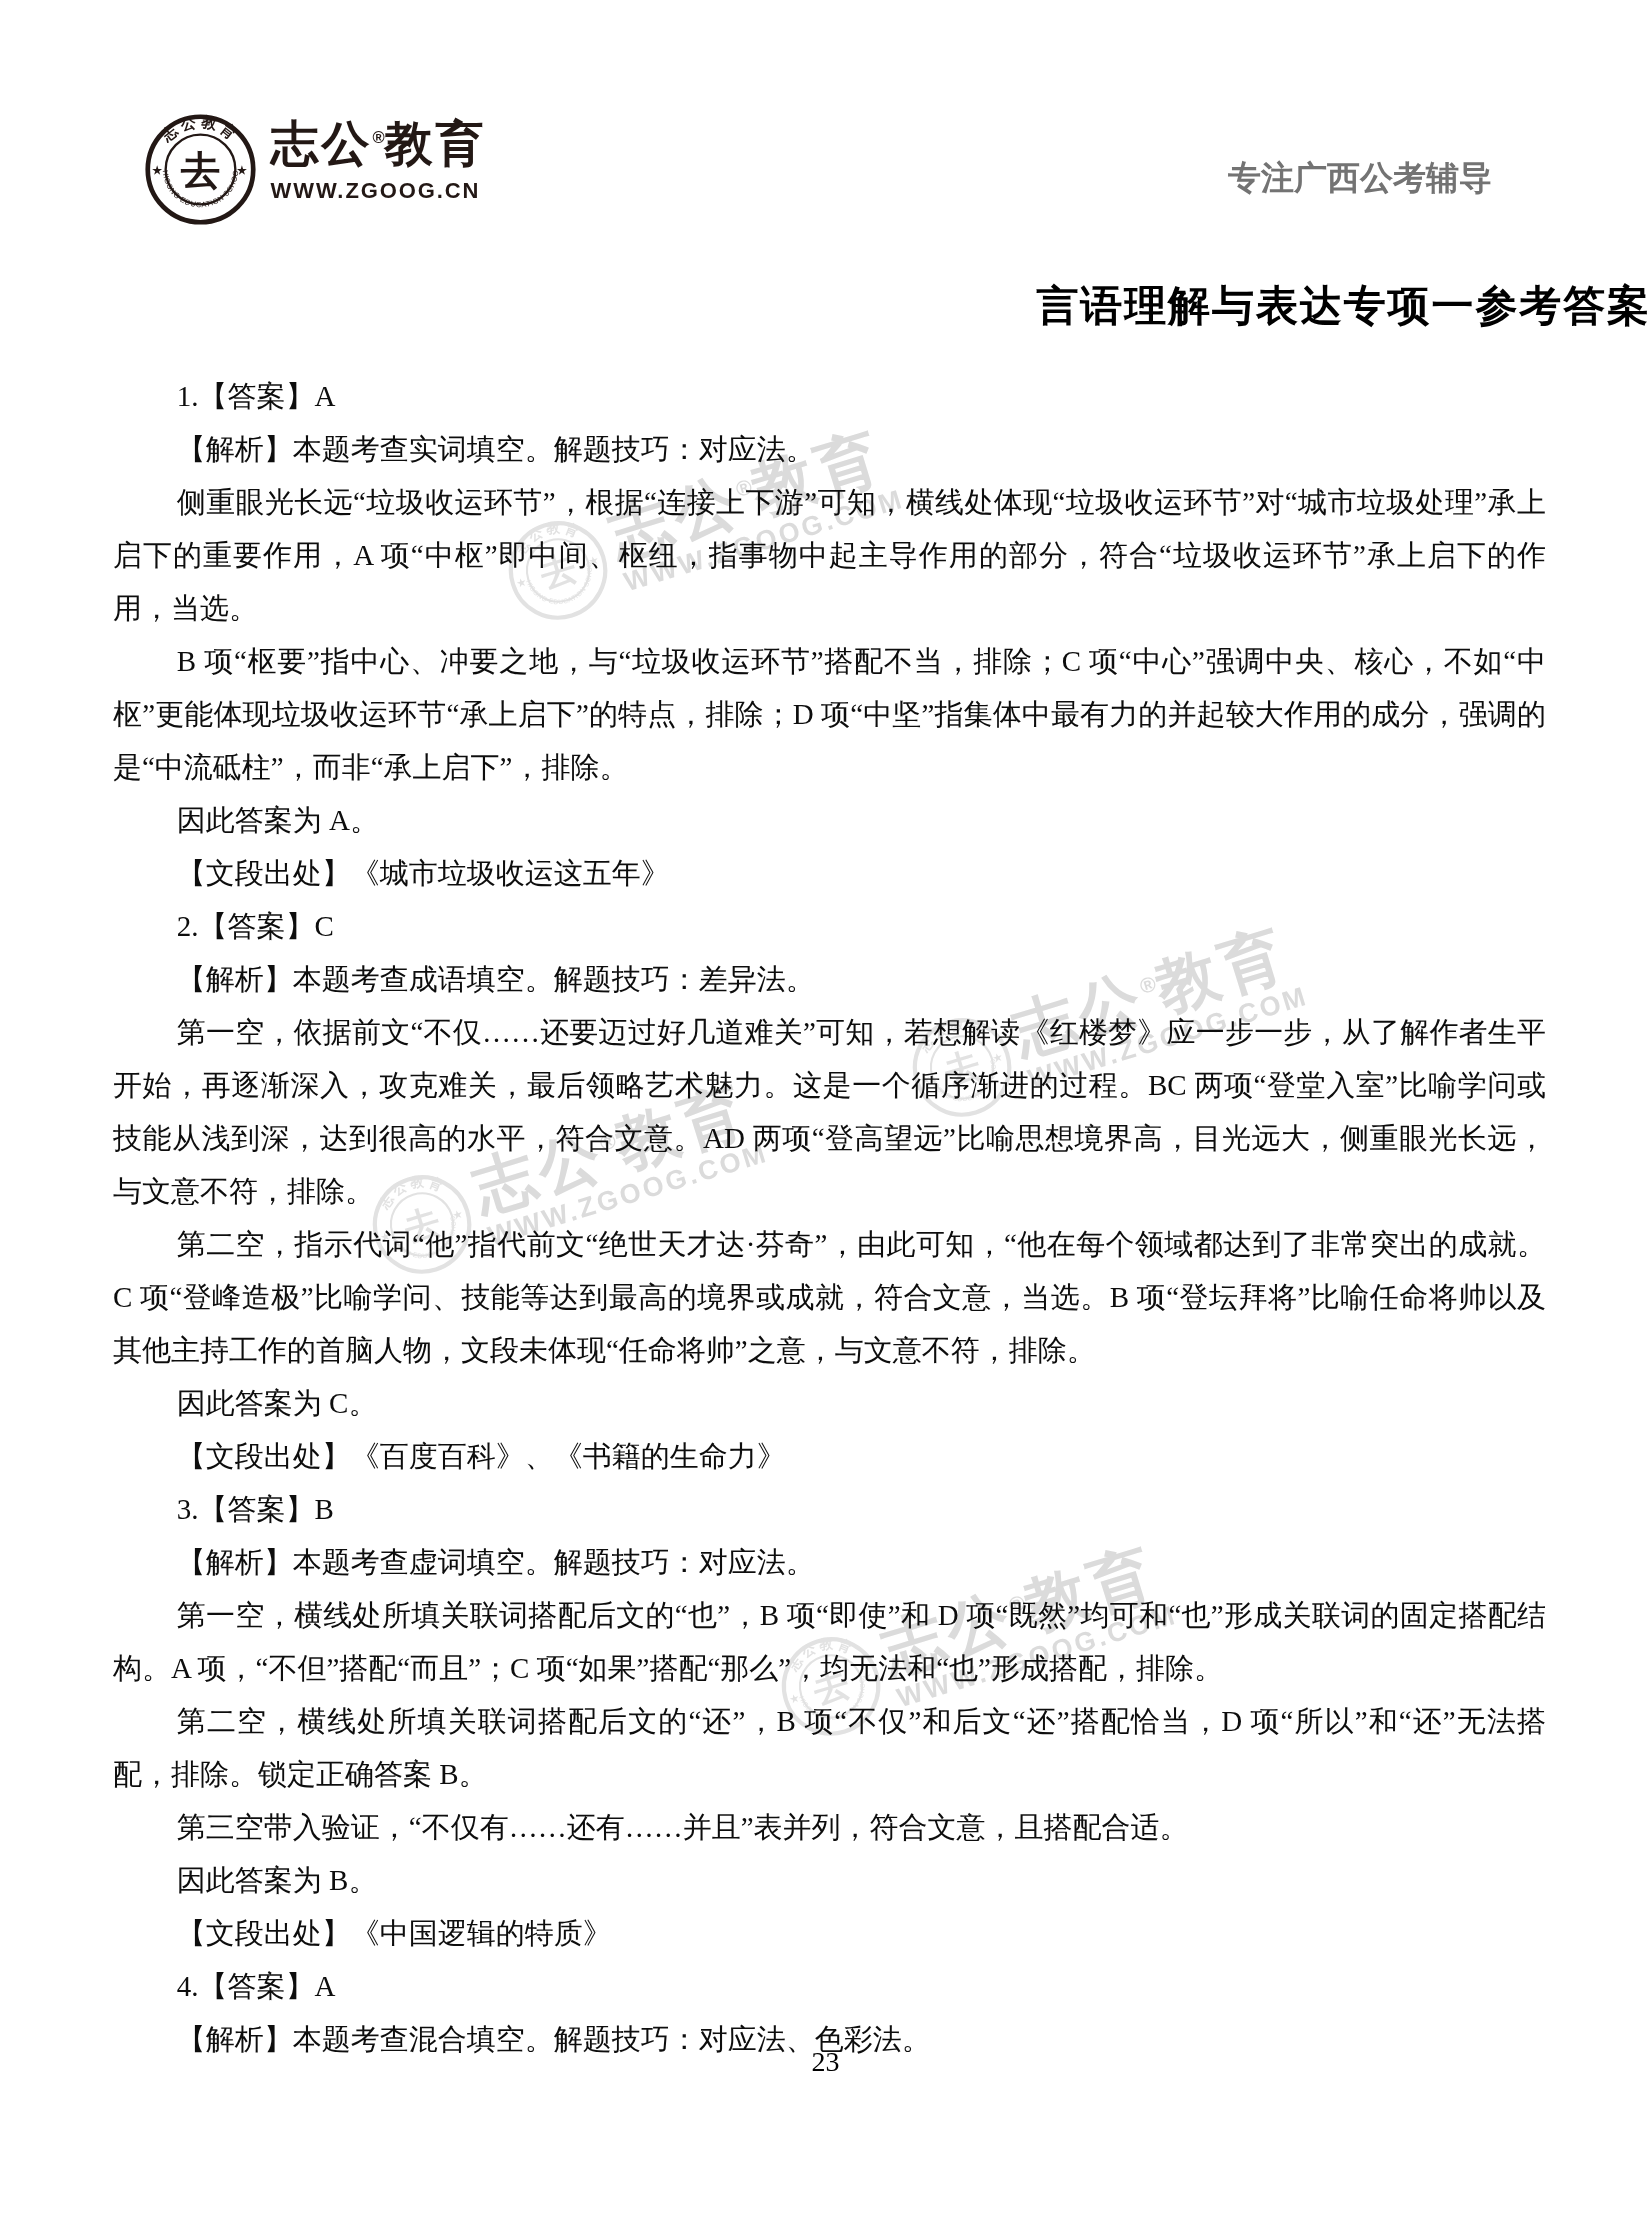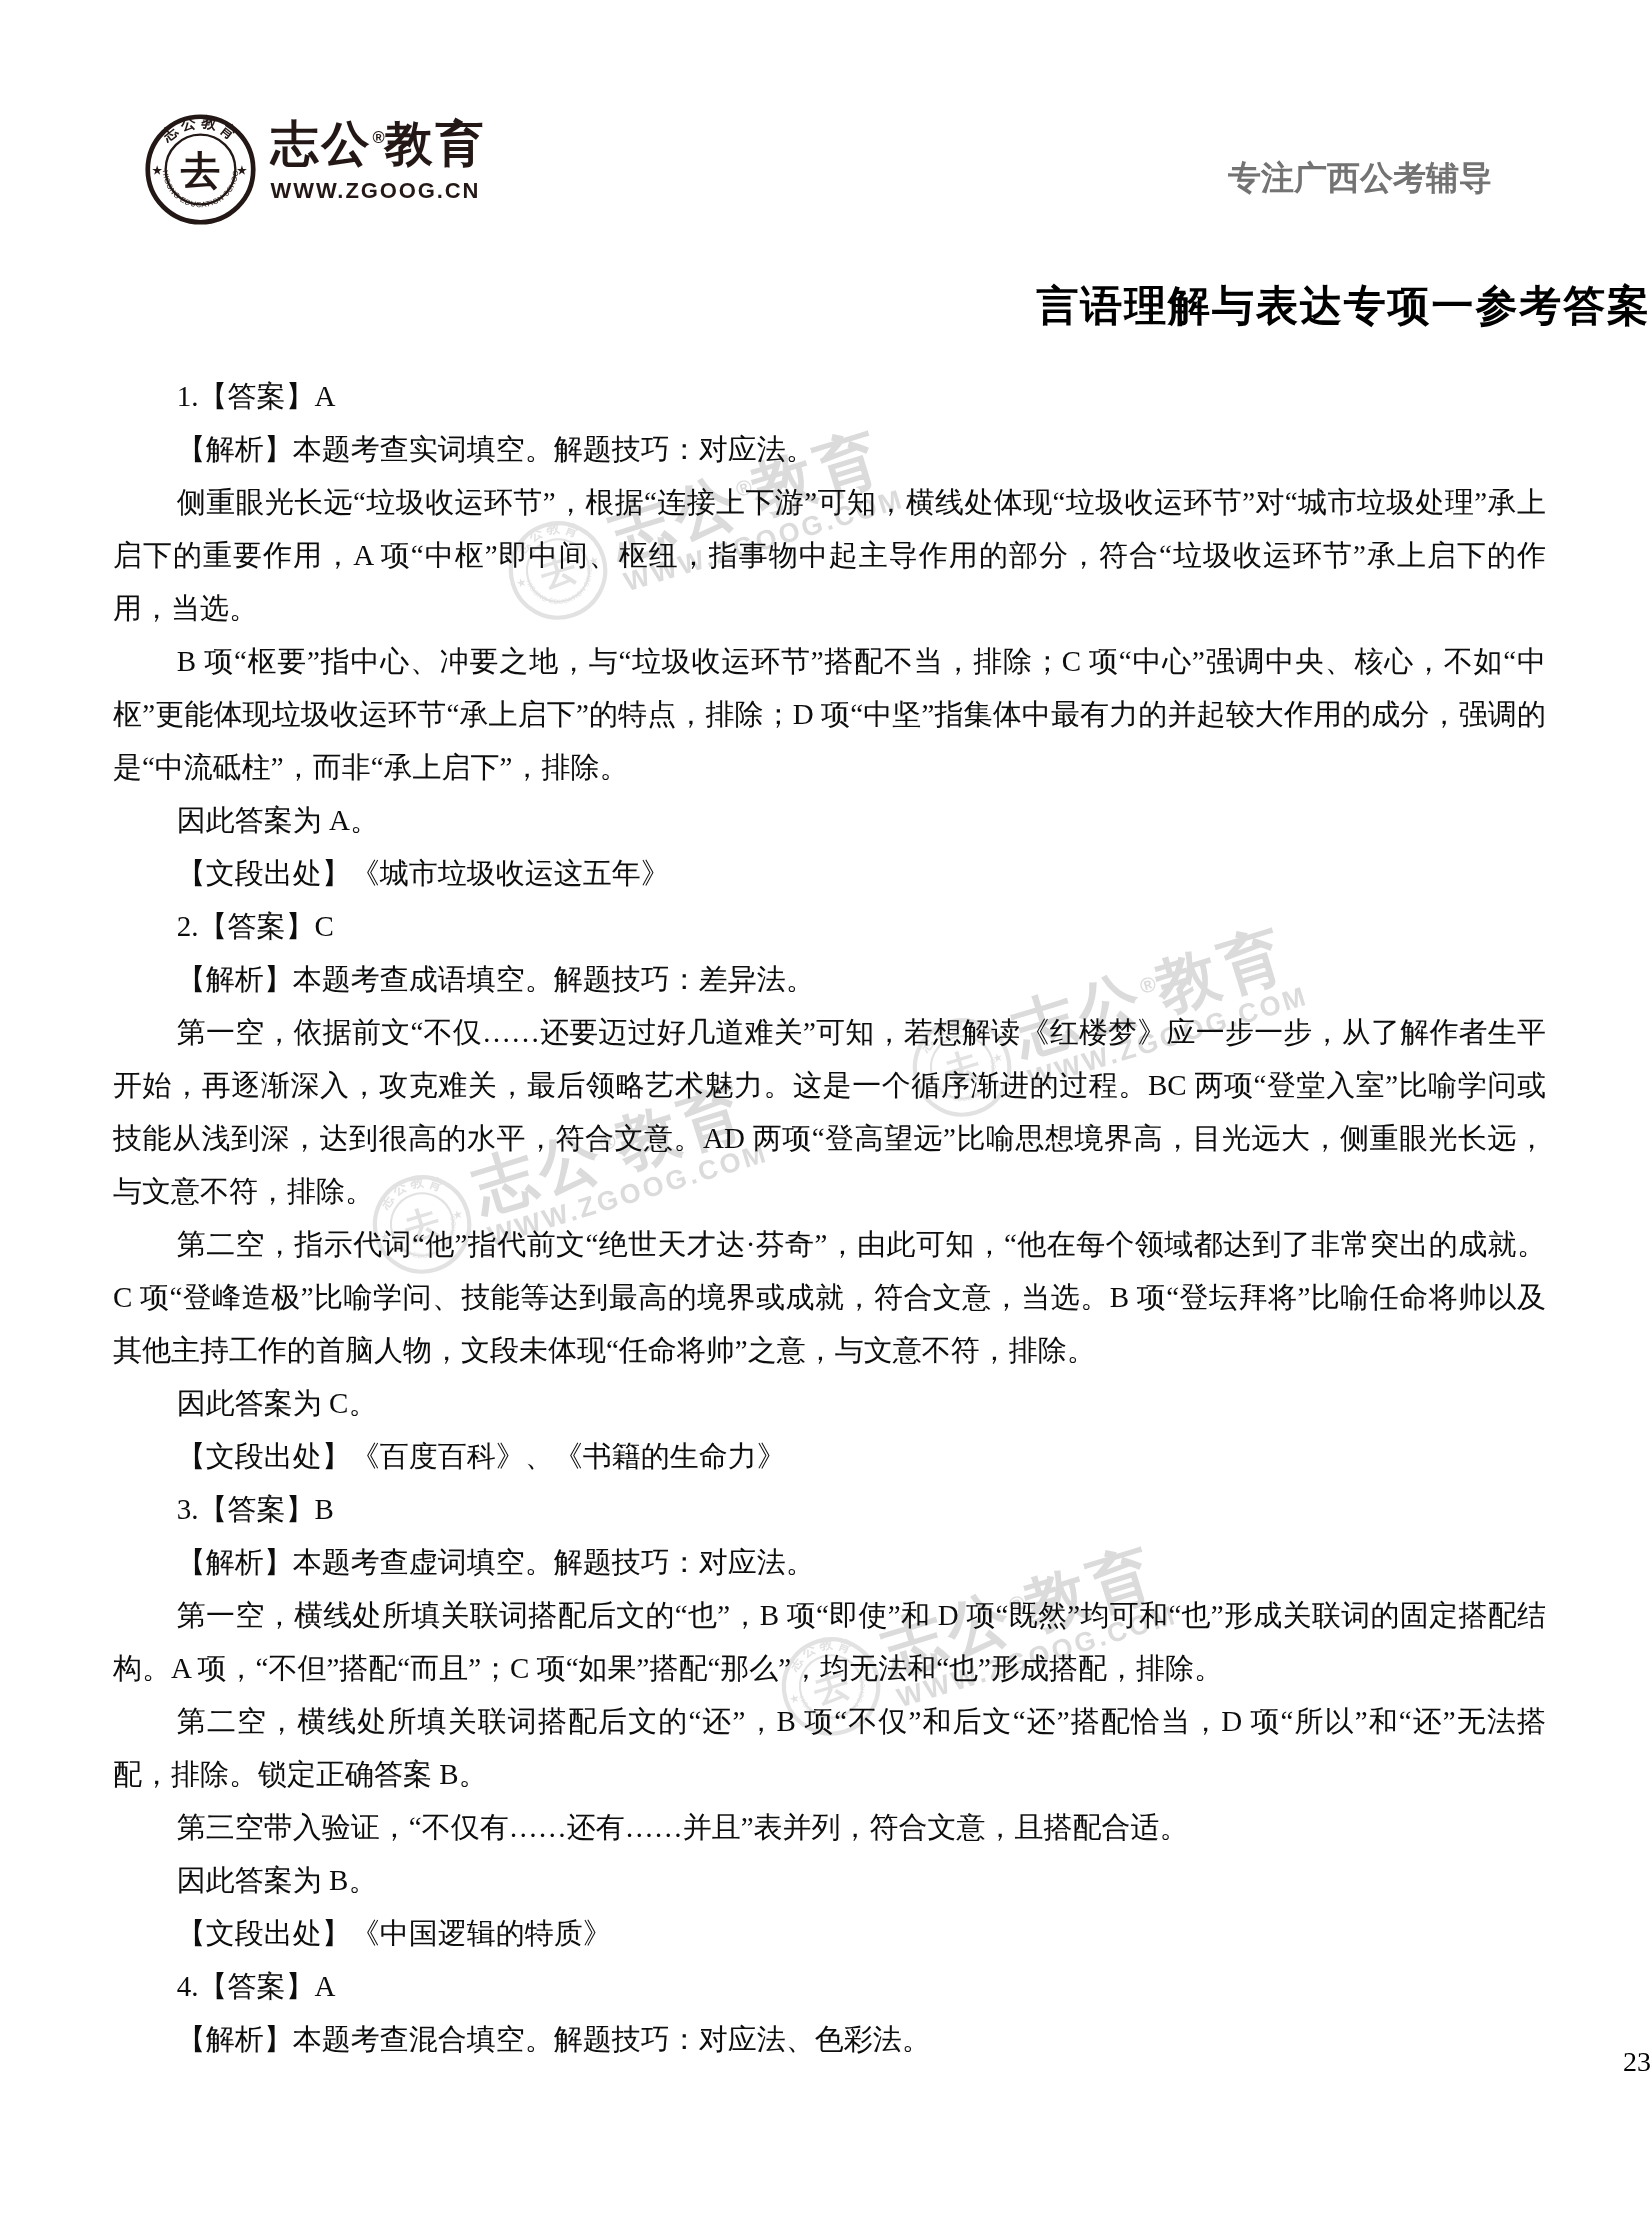--- a/index.html
+++ b/index.html
@@ -80,21 +80,21 @@
   .w4{left:774px;top:1592px;}
 
   
   .footer-site{
     position:absolute;left:109px;top:2042px;
     font-family:"Liberation Sans","DejaVu Sans",sans-serif;
     font-weight:bold;font-size:30px;color:#000;z-index:2;white-space:nowrap;
   }
   .page-number{
     position:absolute;left:0;top:2046px;width:100%;
-    text-align:right;font-size:28px;color:#000;z-index:2;
+    text-align:center;font-size:28px;color:#000;z-index:2;
   }
 </style>
 </head>
 <body>
 
 <div class="page">
 
   <div class="logo">
     <span class="seal-slot seal-dark"><svg viewBox="0 0 120 120">
           <circle cx="60" cy="60" r="56" fill="none" stroke="currentColor" stroke-width="5"></circle>

